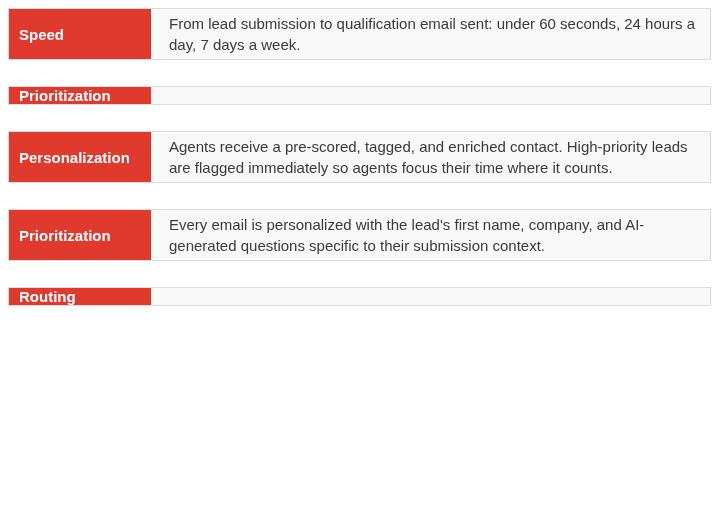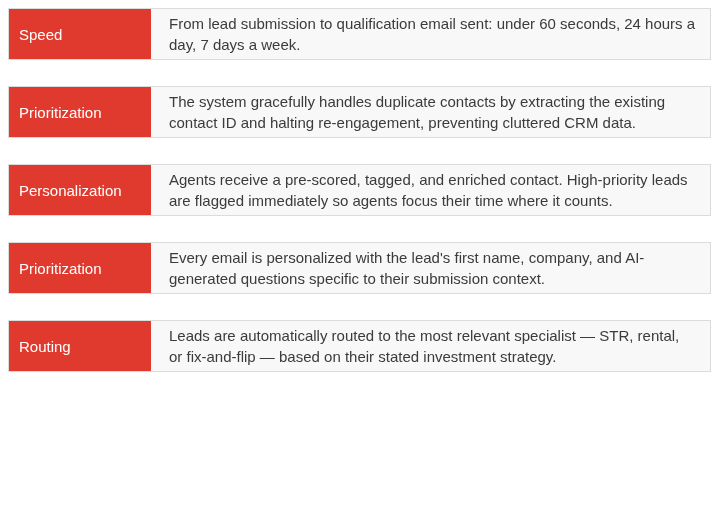--- a/index.html
+++ b/index.html
@@ -24,21 +24,21 @@
     background: #f8f8f8;
     margin-bottom: 26px;
   }
   .feature-term {
     flex: 0 0 142px;
     width: 142px;
     box-sizing: border-box;
     background: #e03a2f;
     color: #ffffff;
     font-size: 15px;
-    font-weight: normal;
+    font-weight: bold;
     display: flex;
     align-items: center;
     padding-left: 10px;
     padding-right: 6px;
   }
   .feature-desc {
     flex: 1 1 auto;
     box-sizing: border-box;
     color: #3b3b3b;
     font-size: 15px;
@@ -61,23 +61,20 @@
     <div class="feature-desc">
       <span>From lead submission to qualification email sent: under 60 seconds, 24 hours a day, 7 days a week.</span>
     </div>
   </div>
 
 
   <div class="feature-row">
     <div class="feature-term">
       <span>Prioritization</span>
     </div>
-    <div class="feature-desc">
-      <span>The system gracefully handles duplicate contacts by extracting the existing contact ID and halting re-engagement, preventing cluttered CRM data.</span>
-    </div>
   </div>
 
   <div class="feature-row">
     <div class="feature-term">
       <span>Personalization</span>
     </div>
     <div class="feature-desc">
       <span>Agents receive a pre-scored, tagged, and enriched contact. High-priority leads are flagged immediately so agents focus their time where it counts.</span>
     </div>
   </div>
@@ -88,18 +85,15 @@
     </div>
     <div class="feature-desc">
       <span>Every email is personalized with the lead's first name, company, and AI-generated questions specific to their submission context.</span>
     </div>
   </div>
 
   <div class="feature-row">
     <div class="feature-term">
       <span>Routing</span>
     </div>
-    <div class="feature-desc">
-      <span>Leads are automatically routed to the most relevant specialist — STR, rental, or fix-and-flip — based on their stated investment strategy.</span>
-    </div>
   </div>
 
 </div>
 
 </body></html>

